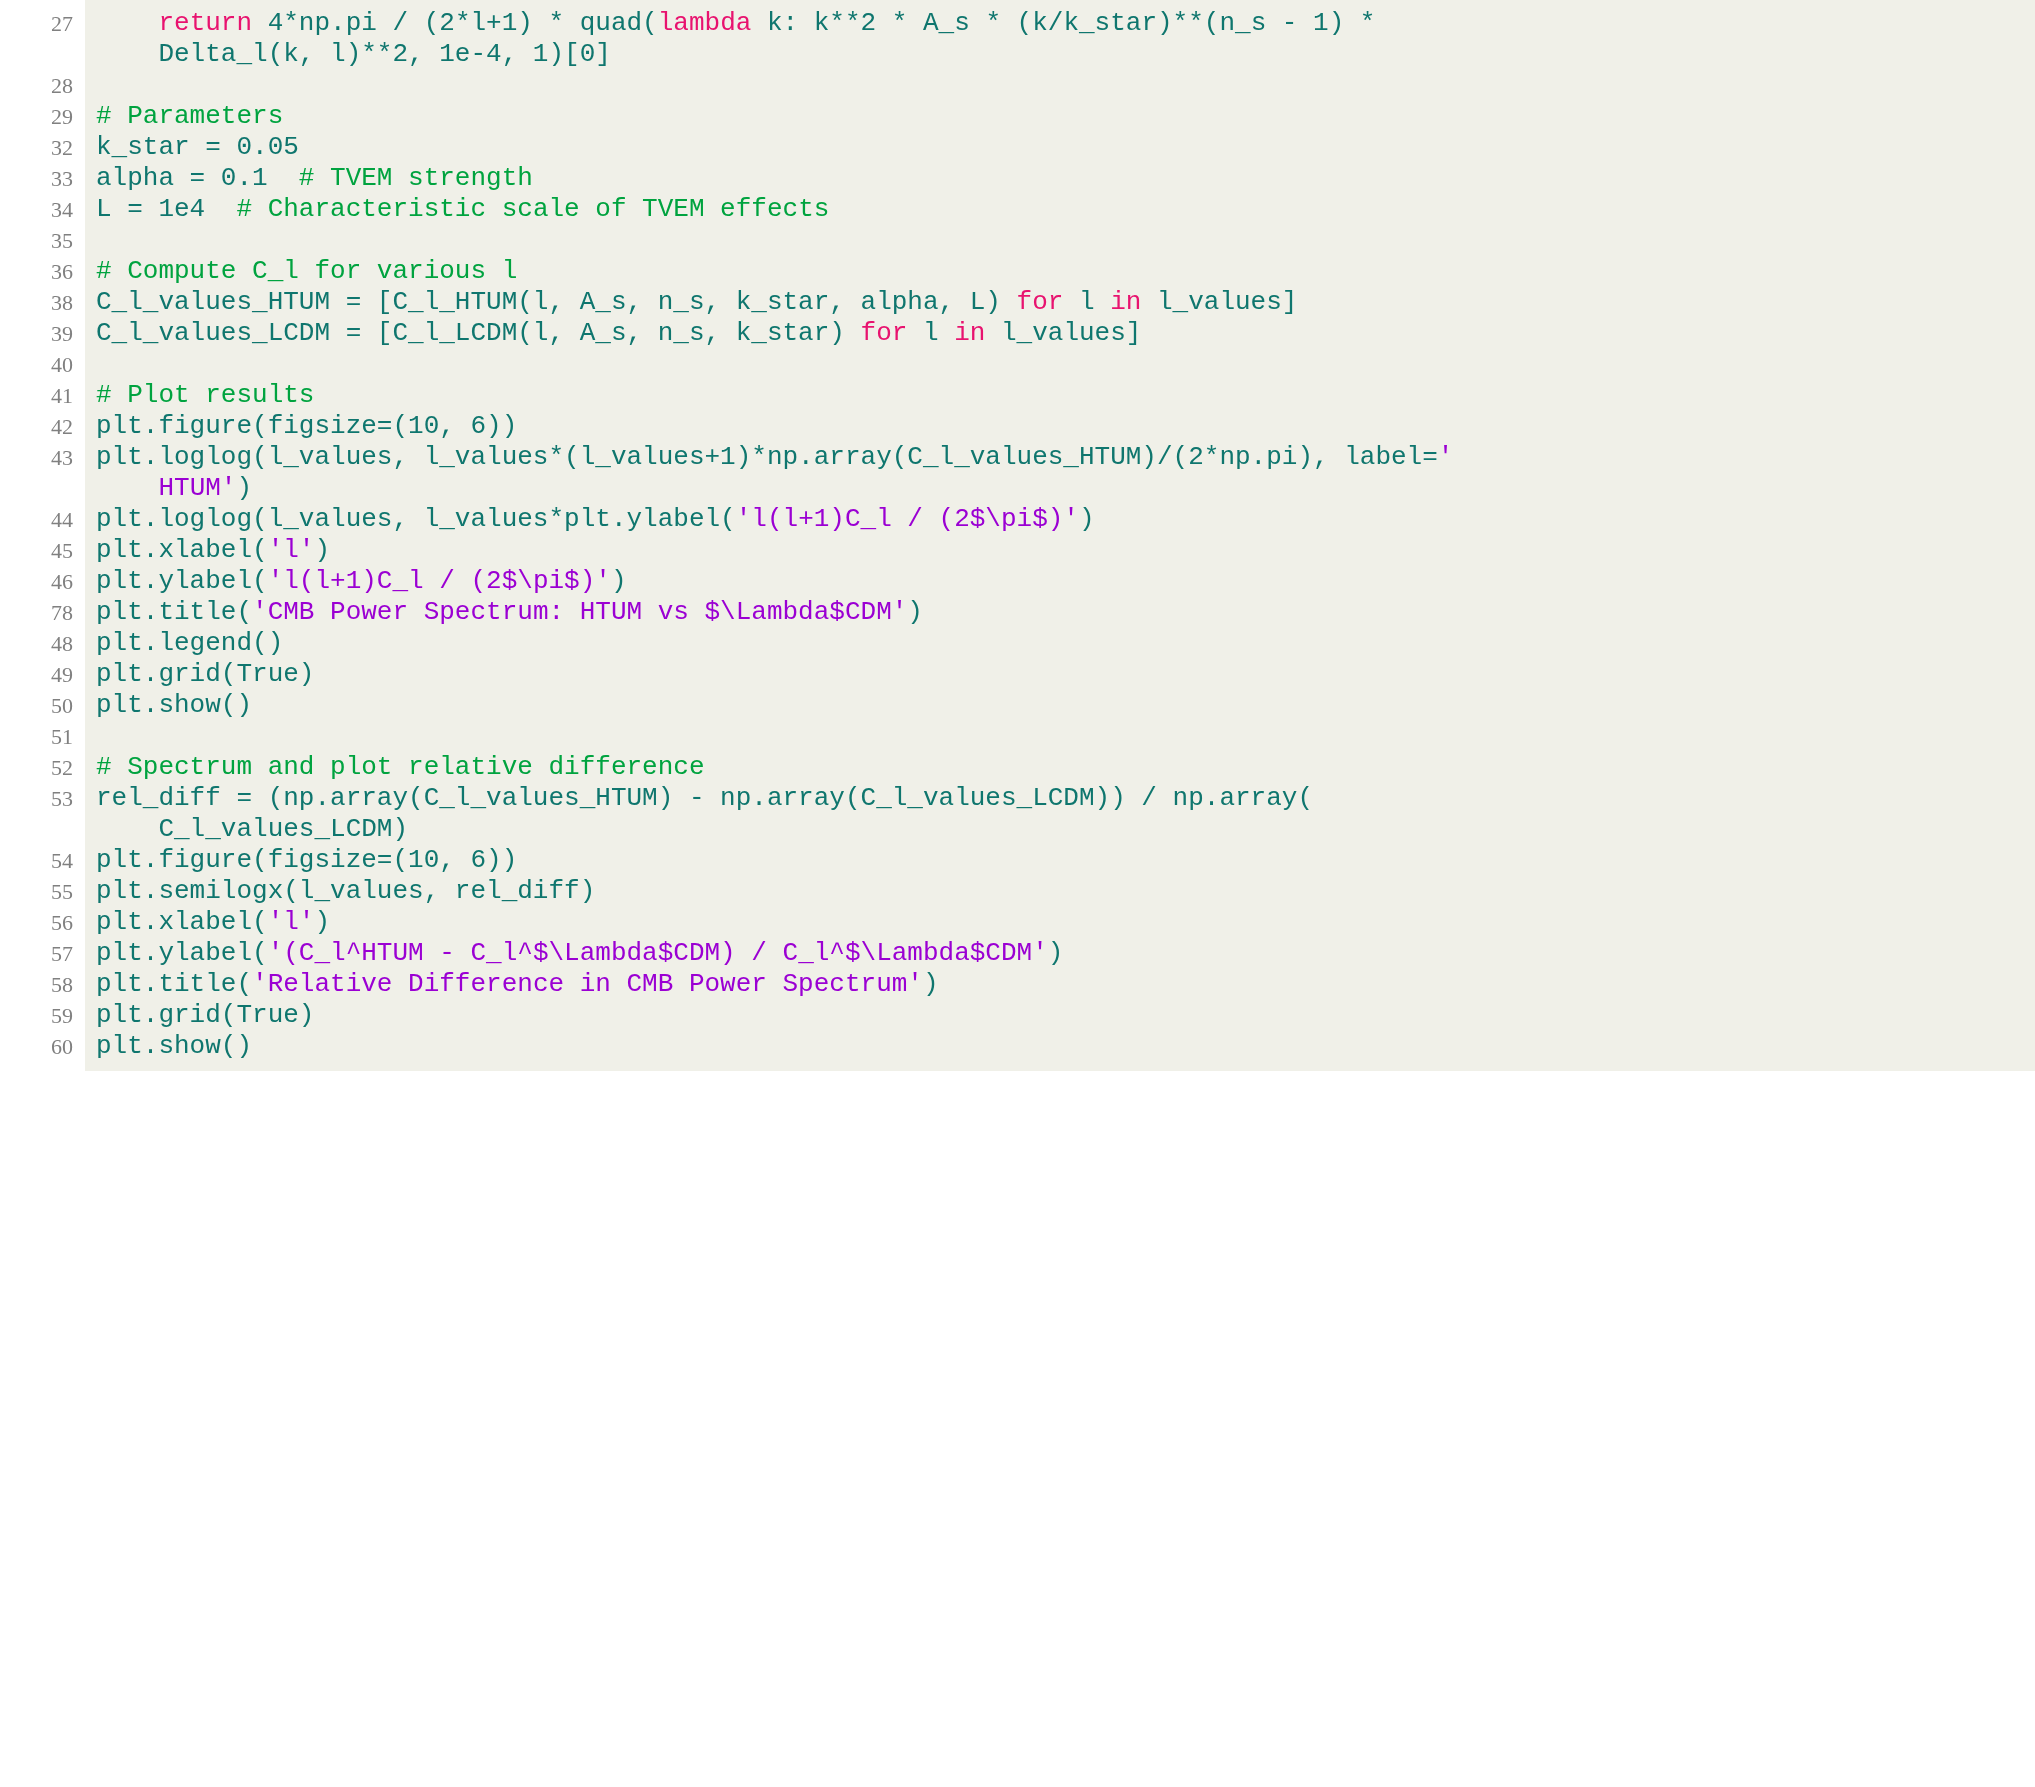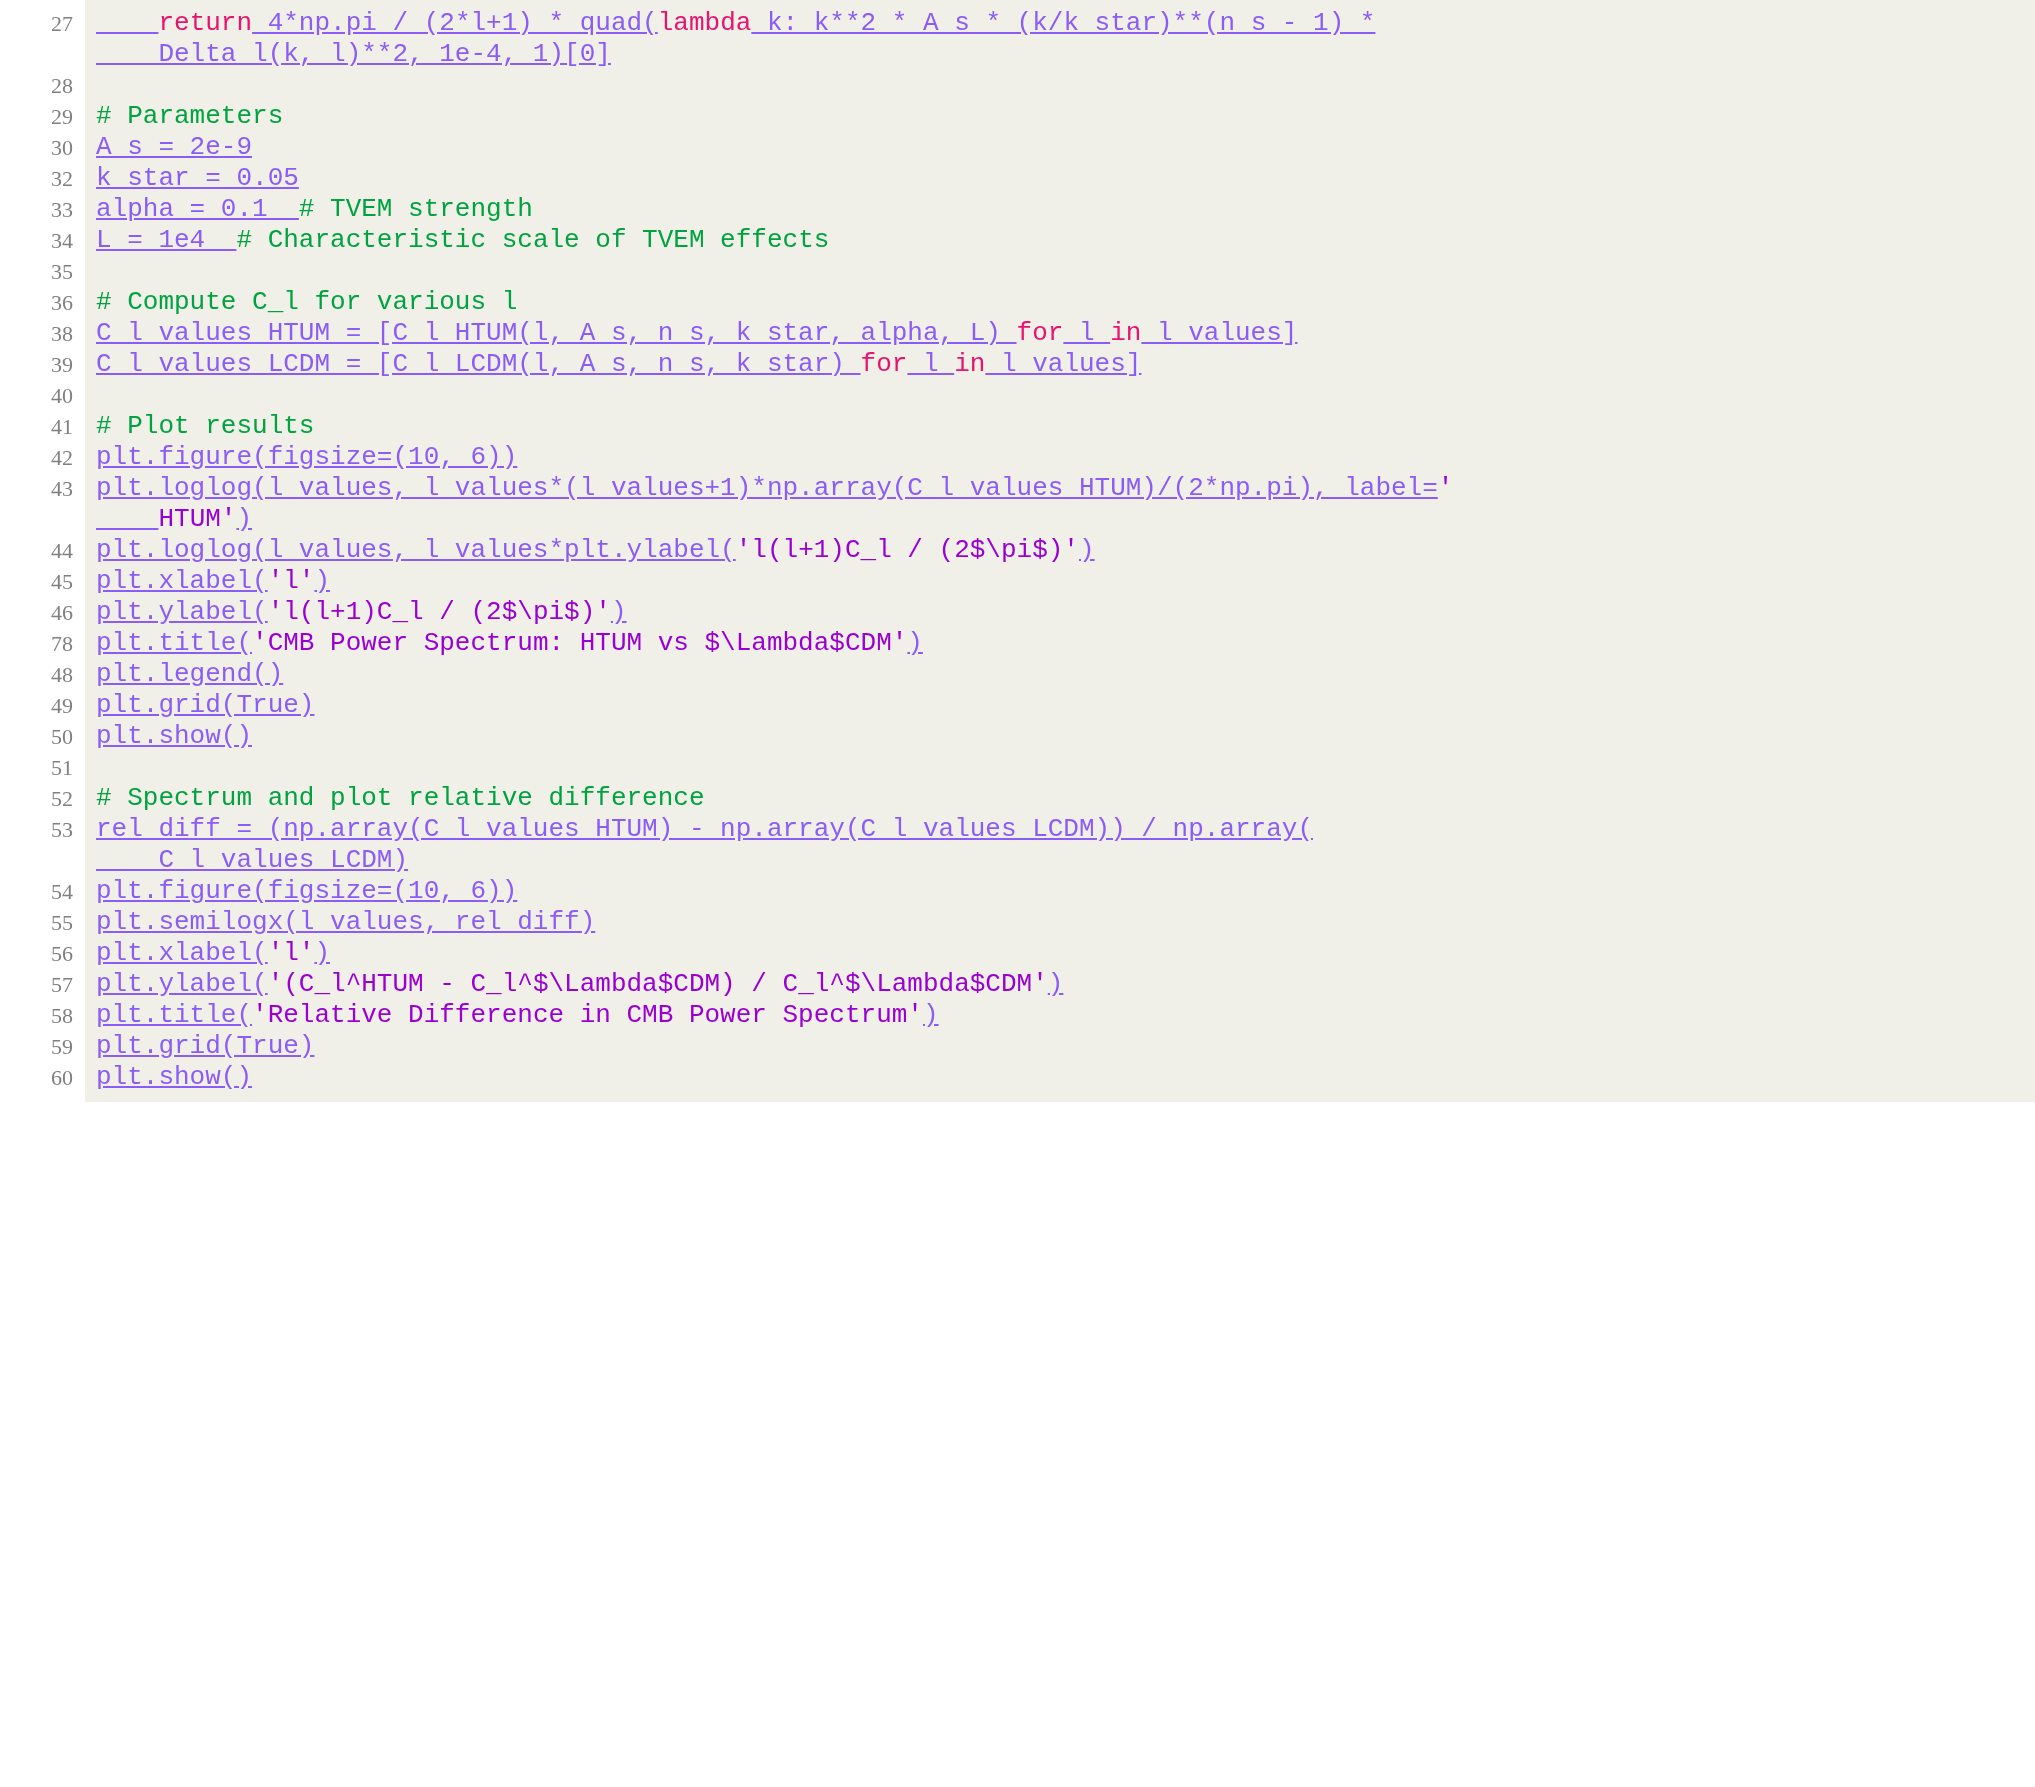--- a/index.html
+++ b/index.html
@@ -57,21 +57,21 @@
   
   .pad-row .ln-cell { height: 8.4px; line-height: 8.4px; font-size: 0; }
   .pad-row .code-cell { height: 8.4px; line-height: 8.4px; font-size: 0; }
 
   .blank .code-cell { color: transparent; }
 
   
   .k  { color: #e8136f; }   
   .c  { color: #00a33f; text-align: center; }   
   .s  { color: #9b00d3; }   
-  .n  { color: #8b5cf6; text-decoration: underline; }
+  .n  { color: #0f766e; }
 </style>
 </head>
 <body>
 
 <div id="listing">
   <table class="code-table">
     <tbody id="code-body">
         <tr class="pad-row">
           <td class="ln-cell"></td>
           <td class="code-cell"></td>
@@ -83,24 +83,20 @@
         </tr>
         <tr class="blank">
           <td class="ln-cell">28</td>
           <td class="code-cell"> </td>
         </tr>
         <tr>
           <td class="ln-cell">29</td>
           <td class="code-cell"><span class="c"># Parameters</span></td>
         </tr>
         <tr>
-          <td class="ln-cell">30</td>
-          <td class="code-cell"><span class="n">A_s = 2e-9</span></td>
-        </tr>
-        <tr>
           <td class="ln-cell">32</td>
           <td class="code-cell"><span class="n">k_star = 0.05</span></td>
         </tr>
         <tr>
           <td class="ln-cell">33</td>
           <td class="code-cell"><span class="n">alpha = 0.1  </span><span class="c"># TVEM strength</span></td>
         </tr>
         <tr>
           <td class="ln-cell">34</td>
           <td class="code-cell"><span class="n">L = 1e4  </span><span class="c"># Characteristic scale of TVEM effects</span></td>

